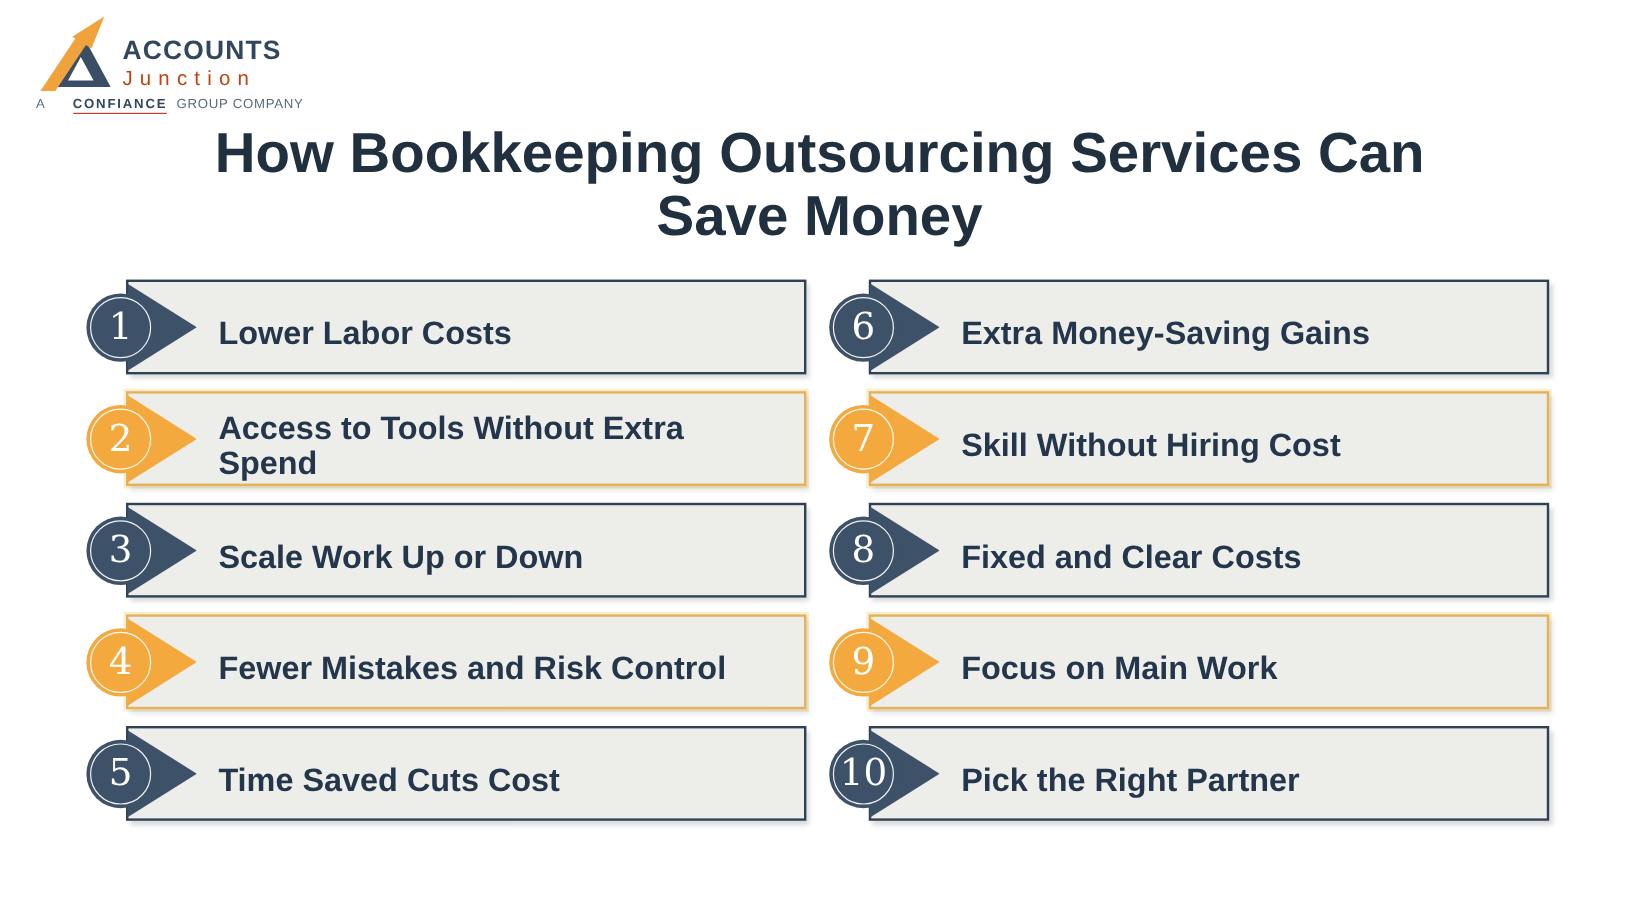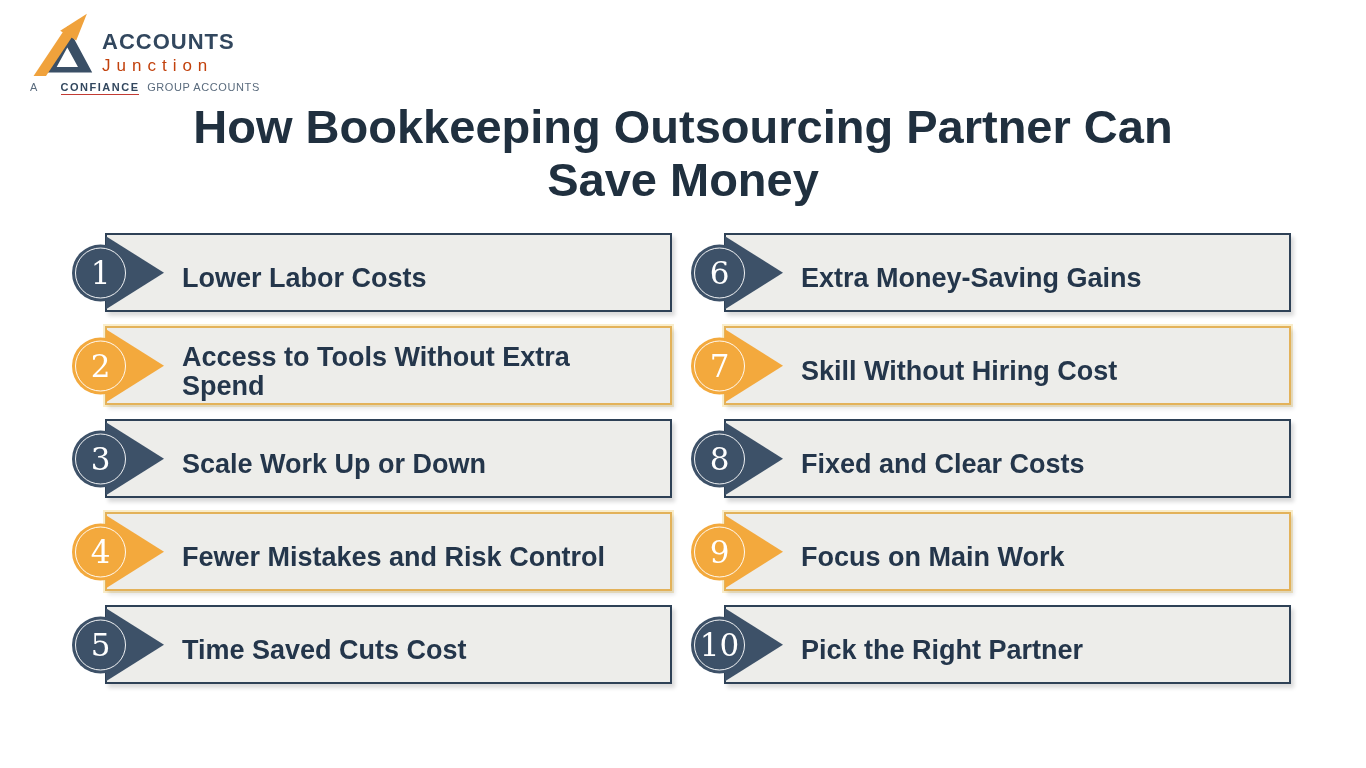--- a/index.html
+++ b/index.html
@@ -93,26 +93,26 @@
       <polygon points="34,21 64,2 52,32" fill="#F0A23C"></polygon>
     </svg>
     <div class="logo-text">
       <div class="brand-top">ACCOUNTS</div>
       <div class="brand-bottom">Junction</div>
     </div>
   </div>
   <div class="tagline">
     <span class="tg-plain">A</span>
     <span class="tg-brand">CONFIANCE</span>
-    <span class="tg-plain">GROUP ACCOUNTS</span>
+    <span class="tg-plain">GROUP COMPANY</span>
   </div>
 </header>
 
 <h1 class="page-title">
-  <span>How Bookkeeping Outsourcing Partner Can</span><br>
+  <span>How Bookkeeping Outsourcing Services Can</span><br>
   <span>Save Money</span>
 </h1>
 
 <div class="grid">
   <div class="col">
 
     <div class="row slate">
       <div class="box">
         <span class="label">Lower Labor Costs</span>
       </div>

